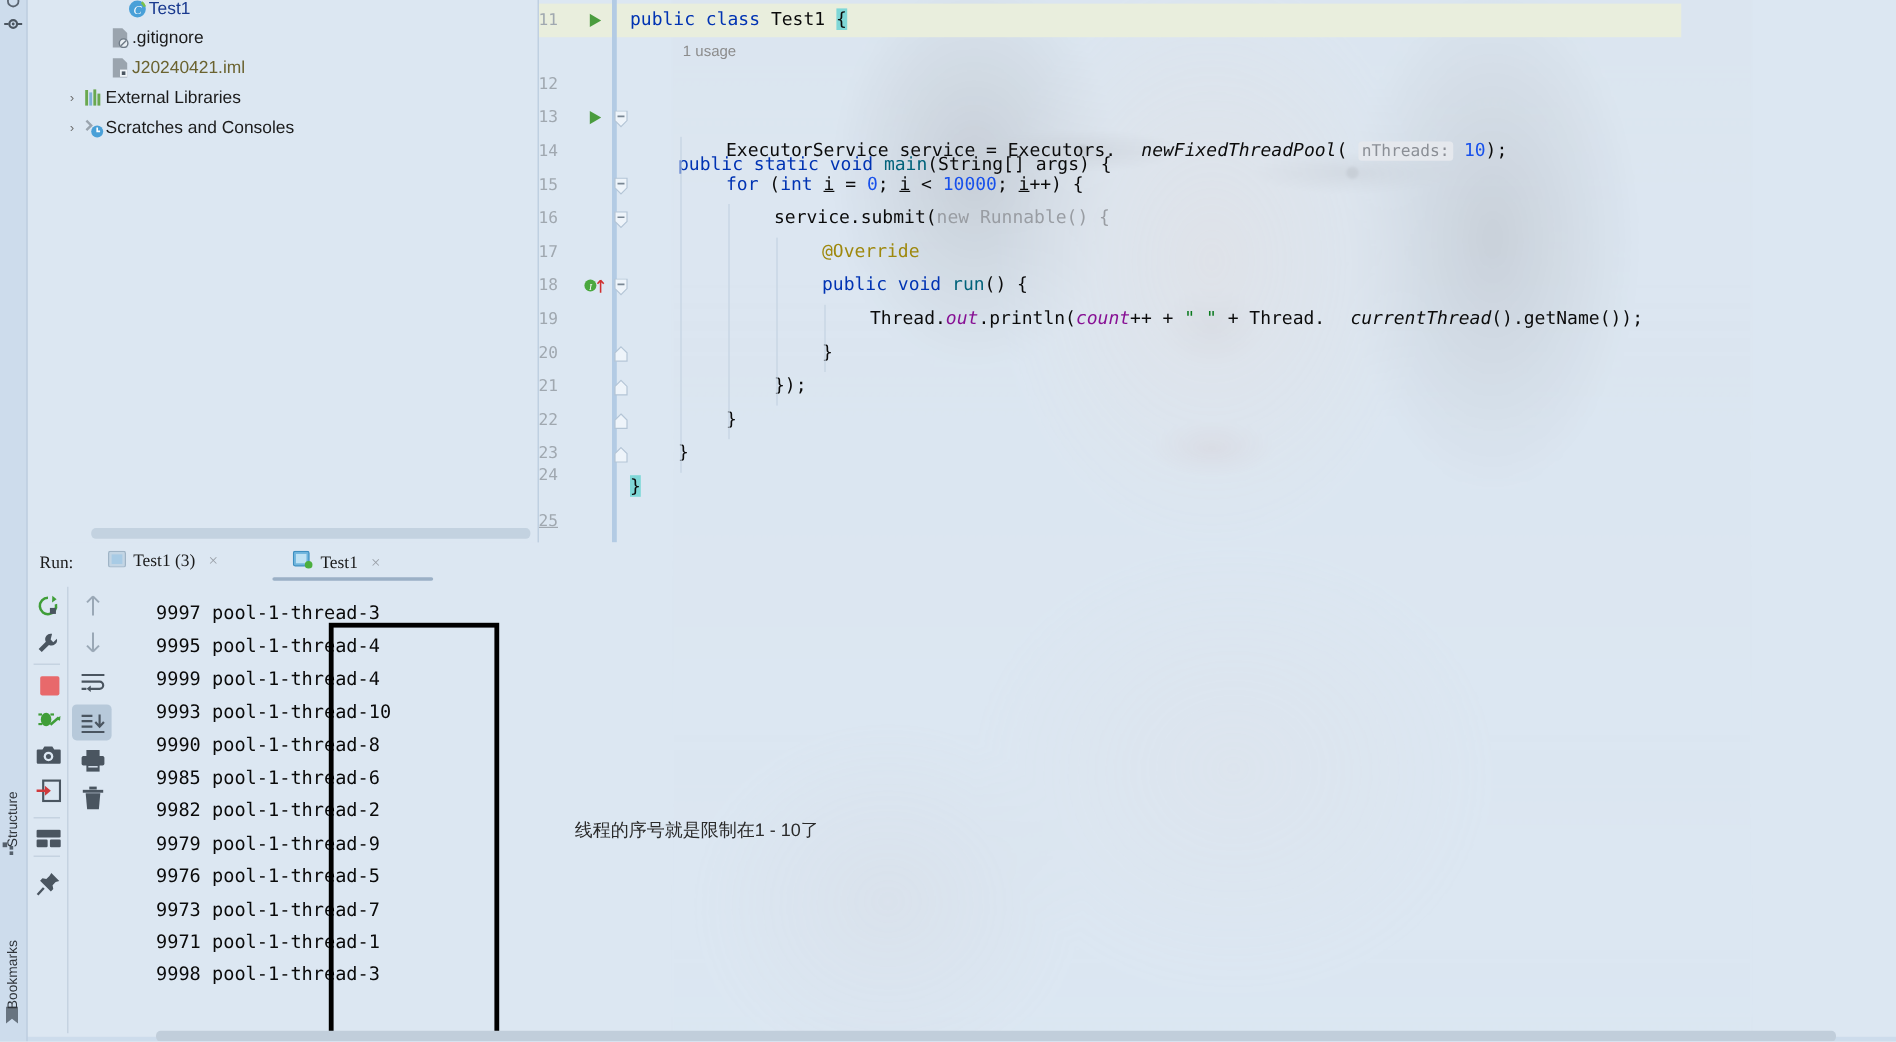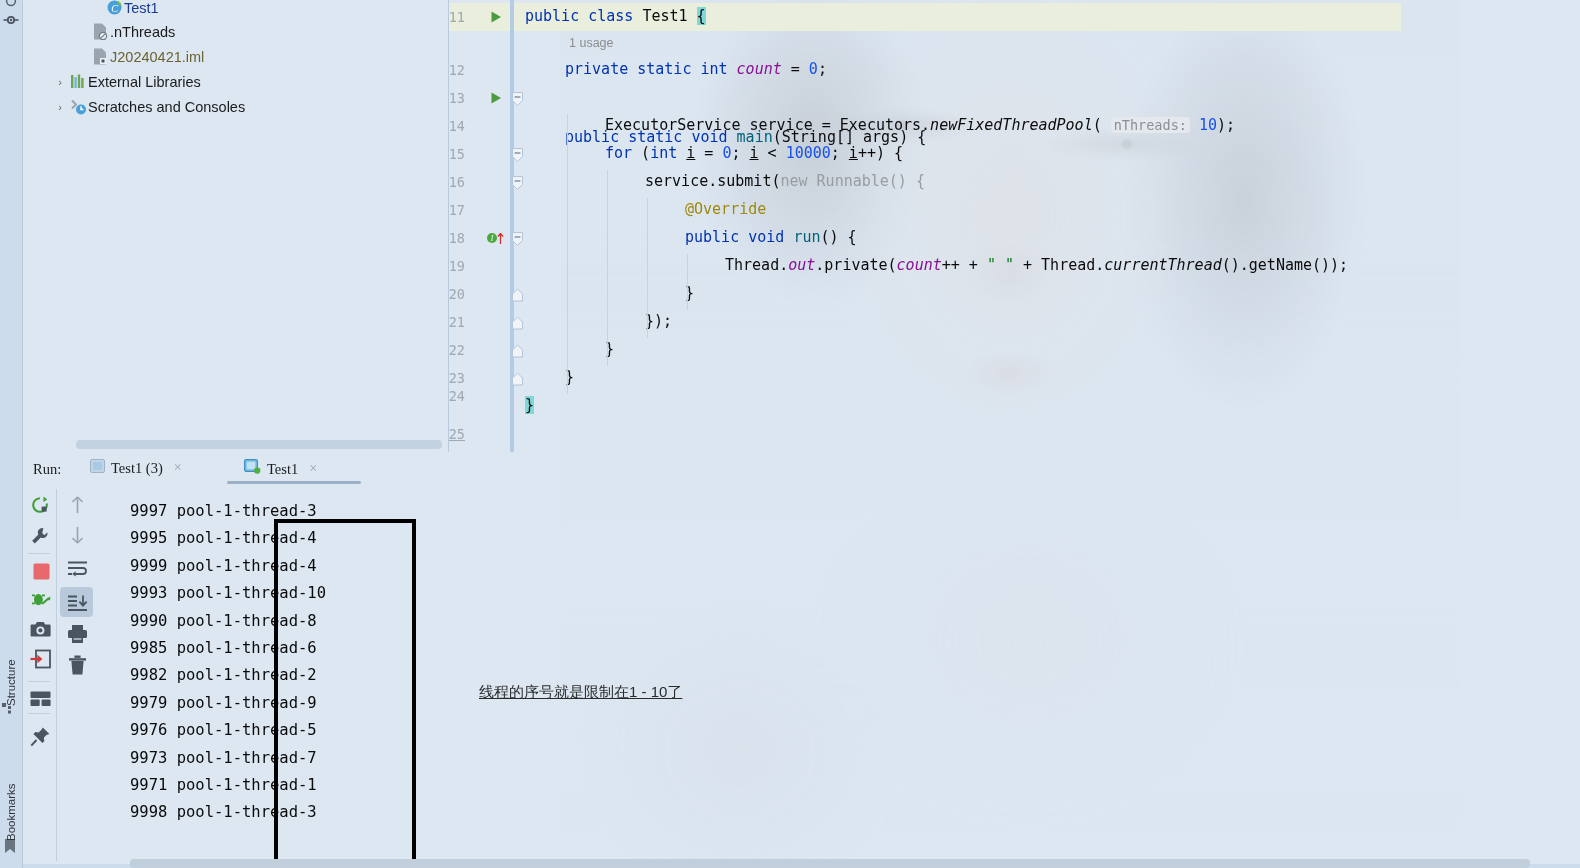--- a/index.html
+++ b/index.html
@@ -77,21 +77,21 @@
   .lb-bar{position:absolute;left:61px;top:0;width:4px;height:452px;background:#b3cbe4;}
   .lb-line{position:absolute;width:1px;background:#c4d3e2;}
 
   .k{color:#0033b3;}
   .num{color:#1750eb;}
   .str{color:#0b7a1e;}
   .fld{color:#871094;font-style:italic;}
   .mth{color:#00627a;}
   .ann{color:#9e880d;}
   .gray{color:#999da3;}
-  .stat{font-style:italic;}
+  .stat{font-style:italic;margin-left:21px;}
   .ul{text-decoration:underline;}
   .usage{
     position:absolute;font-family:"Liberation Sans",sans-serif;font-size:12.5px;color:#8c8c8c;
   }
   .hint{
     background:#e5e8ed;border-radius:3px;color:#8b8f96;font-size:13.5px;padding:0 3px;
   }
   .brace-hl{background:#7fd7d7;}
 
   
@@ -171,21 +171,21 @@
     </div>
 
     <div class="ptree-row" style="left:68px;top:19px;">
       <span class="ticon">
         <svg width="16" height="17" viewBox="0 0 16 17">
             <path d="M2 0.5 h8 l4 4 v12 h-12 z" fill="#9aa4ae"></path>
             <circle cx="11" cy="13" r="3.6" fill="#e9eff4" stroke="#6f7b87" stroke-width="1.2"></circle>
             <line x1="8.8" y1="15.2" x2="13.2" y2="10.8" stroke="#6f7b87" stroke-width="1.2"></line>
           </svg>
       </span>
-      <span>.nThreads</span>
+      <span>.gitignore</span>
     </div>
 
     <div class="ptree-row" style="left:68px;top:44px;">
       <span class="ticon">
         <svg width="16" height="17" viewBox="0 0 16 17">
             <path d="M2 0.5 h8 l4 4 v12 h-12 z" fill="#9aa4ae"></path>
             <rect x="8" y="10" width="6" height="6" fill="#eef3f7"></rect>
             <rect x="9.5" y="11.5" width="3" height="3" fill="#4a5560"></rect>
           </svg>
       </span>
@@ -277,28 +277,27 @@
         <div style="position: absolute; left: 0px; top: 344px;"><svg width="13" height="14" viewBox="0 0 13 14">
             <path d="M6.5 1 l5 5 v7 h-10 v-7 z" fill="#eef4fa" stroke="#b4c5d6"></path>
           </svg></div>
         <div style="position: absolute; left: 0px; top: 372px;"><svg width="13" height="14" viewBox="0 0 13 14">
             <path d="M6.5 1 l5 5 v7 h-10 v-7 z" fill="#eef4fa" stroke="#b4c5d6"></path>
           </svg></div>
       </div>
     <div class="codearea" id="codearea">
         <div class="cline" style="top: 7px;"><span style="display:inline-block;width:0px"></span><span class="k">public</span><span> </span><span class="k">class</span><span> Test1 </span><span class="brace-hl">{</span></div>
         <div class="usage" style="top: 36px; left: 44px;">1 usage</div>
-        <div class="cline" style="top: 60px;"><span style="display:inline-block;width:40px"></span><span class="k">private</span><span> </span><span class="k">static</span><span> </span><span class="k">int</span><span> </span><span class="fld">count</span><span> = </span><span class="num">0</span><span>;</span></div>
         <div class="cline" style="top: 88px; margin-top: 40px;"><span style="display:inline-block;width:40px"></span><span class="k">public</span><span> </span><span class="k">static</span><span> </span><span class="k">void</span><span> </span><span class="mth">main</span><span>(String[] args) {</span></div>
         <div class="cline" style="top: 116px;"><span style="display:inline-block;width:80px"></span><span>ExecutorService service = Executors.</span><span class="stat">newFixedThreadPool</span><span>( </span><span class="hint">nThreads:</span><span> </span><span class="num">10</span><span>);</span></div>
         <div class="cline" style="top: 144px;"><span style="display:inline-block;width:80px"></span><span class="k">for</span><span> (</span><span class="k">int</span><span> </span><span class="ul">i</span><span> = </span><span class="num">0</span><span>; </span><span class="ul">i</span><span> &lt; </span><span class="num">10000</span><span>; </span><span class="ul">i</span><span>++) {</span></div>
         <div class="cline" style="top: 172px;"><span style="display:inline-block;width:120px"></span><span>service.submit(</span><span class="gray">new</span><span> </span><span class="gray">Runnable() {</span></div>
         <div class="cline" style="top: 200px;"><span style="display:inline-block;width:160px"></span><span class="ann">@Override</span></div>
         <div class="cline" style="top: 228px;"><span style="display:inline-block;width:160px"></span><span class="k">public</span><span> </span><span class="k">void</span><span> </span><span class="mth">run</span><span>() {</span></div>
-        <div class="cline" style="top: 256px;"><span style="display:inline-block;width:200px"></span><span>Thread.</span><span class="fld">out</span><span>.private(</span><span class="fld">count</span><span>++ + </span><span class="str">" "</span><span> + Thread.</span><span class="stat">currentThread</span><span>().getName());</span></div>
+        <div class="cline" style="top: 256px;"><span style="display:inline-block;width:200px"></span><span>Thread.</span><span class="fld">out</span><span>.println(</span><span class="fld">count</span><span>++ + </span><span class="str">" "</span><span> + Thread.</span><span class="stat">currentThread</span><span>().getName());</span></div>
         <div class="cline" style="top: 284px;"><span style="display:inline-block;width:160px"></span><span>}</span></div>
         <div class="cline" style="top: 312px;"><span style="display:inline-block;width:120px"></span><span>});</span></div>
         <div class="cline" style="top: 340px;"><span style="display:inline-block;width:80px"></span><span>}</span></div>
         <div class="cline" style="top: 368px;"><span style="display:inline-block;width:40px"></span><span>}</span></div>
         <div class="cline" style="top: 396px;"><span style="display:inline-block;width:0px"></span><span class="brace-hl">}</span></div>
         <div class="cline" style="top: 424px;"><span style="display:inline-block;width:0px"></span></div>
       </div>
   <div class="lb-line" style="left: 118px; top: 114px; height: 280px;"></div>
       <div class="lb-line" style="left: 158px; top: 170px; height: 196px;"></div>
       <div class="lb-line" style="left: 198px; top: 198px; height: 140px;"></div>
@@ -448,20 +447,20 @@
           <div class="cons-line" style="top: 181.4px;">9982 pool-1-thread-2</div>
           <div class="cons-line" style="top: 208.8px;">9979 pool-1-thread-9</div>
           <div class="cons-line" style="top: 236.2px;">9976 pool-1-thread-5</div>
           <div class="cons-line" style="top: 263.6px;">9973 pool-1-thread-7</div>
           <div class="cons-line" style="top: 291px;">9971 pool-1-thread-1</div>
           <div class="cons-line" style="top: 318.4px;">9998 pool-1-thread-3</div>
         </div>
 
       <div class="blackbox" style="left:180px;top:34px;width:134px;height:340px;"></div>
 
-      <div class="cn-note" style="left:385px;top:198px;text-decoration:underline;">线程的序号就是限制在1 - 10了</div>
+      <div class="cn-note" style="left:385px;top:198px;">线程的序号就是限制在1 - 10了</div>
 
       <div class="cons-hscroll" style="left:36px;top:374px;width:1400px;"></div>
     </div>
   </div>
 
   <div class="bottom-edge"></div>
 </div>
 
 </body></html>

